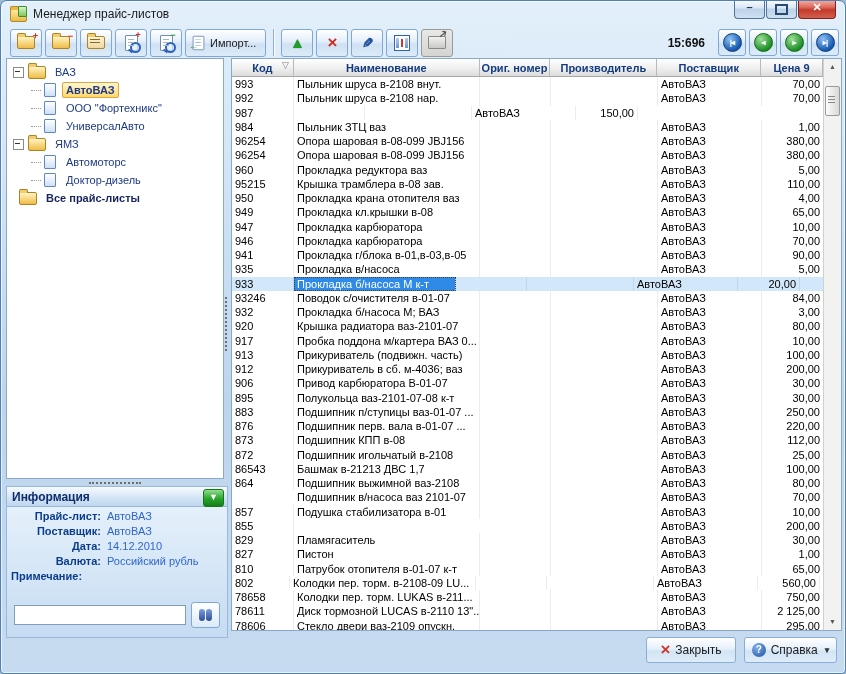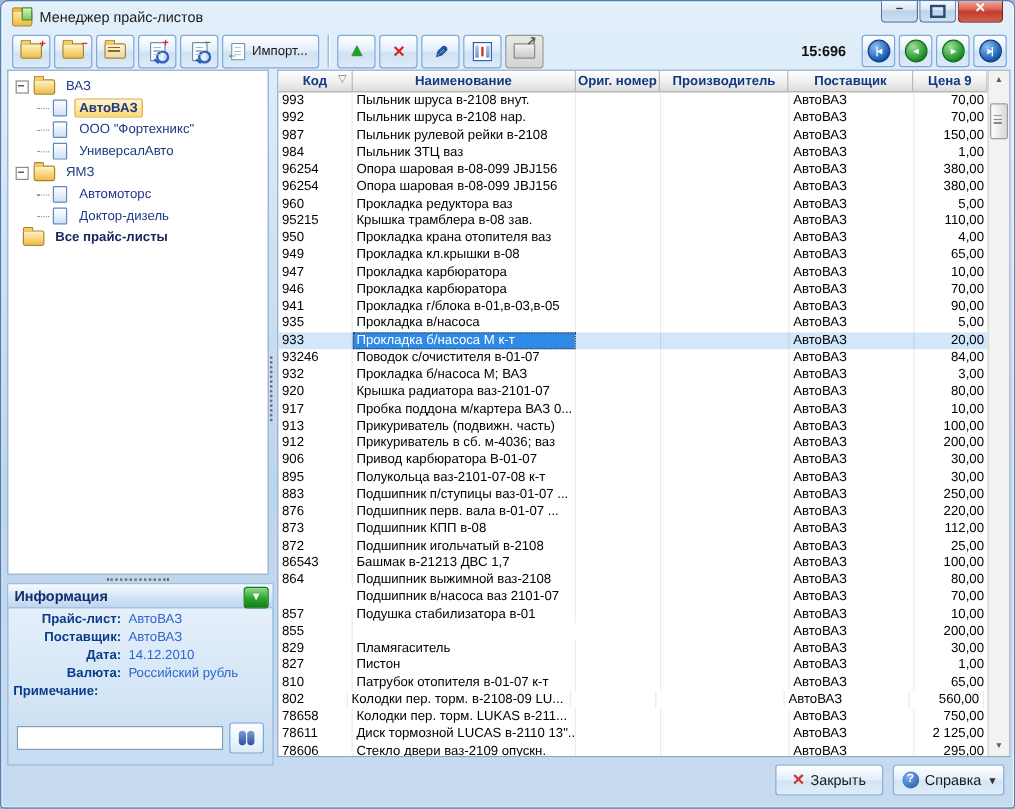--- a/index.html
+++ b/index.html
@@ -353,21 +353,20 @@
           <div class="grow">
             <span class="gc" style="width: 62px;">992</span>
             <span class="gc" style="width: 186px;">Пыльник шруса в-2108 нар.</span>
             <span class="gc" style="width: 71px;"></span>
             <span class="gc" style="width: 107px;"></span>
             <span class="gc" style="width: 104px;">АвтоВАЗ</span>
             <span class="gc num" style="width: 62px;">70,00</span>
           </div>
           <div class="grow">
             <span class="gc" style="width: 62px;">987</span>
-            <span class="gc" style="width: 186px;">Пыльник рулевой рейки в-2108</span>
             <span class="gc" style="width: 71px;"></span>
             <span class="gc" style="width: 107px;"></span>
             <span class="gc" style="width: 104px;">АвтоВАЗ</span>
             <span class="gc num" style="width: 62px;">150,00</span>
           </div>
           <div class="grow">
             <span class="gc" style="width: 62px;">984</span>
             <span class="gc" style="width: 186px;">Пыльник ЗТЦ  ваз</span>
             <span class="gc" style="width: 71px;"></span>
             <span class="gc" style="width: 107px;"></span>
@@ -449,21 +448,21 @@
           <div class="grow">
             <span class="gc" style="width: 62px;">935</span>
             <span class="gc" style="width: 186px;">Прокладка в/насоса</span>
             <span class="gc" style="width: 71px;"></span>
             <span class="gc" style="width: 107px;"></span>
             <span class="gc" style="width: 104px;">АвтоВАЗ</span>
             <span class="gc num" style="width: 62px;">5,00</span>
           </div>
           <div class="grow selrow">
             <span class="gc" style="width: 62px;">933</span>
-            <span class="gc selcell" style="width: 186px;">Прокладка б/насоса М к-т</span>
+            <span class="gc selcell" style="width: 162px;">Прокладка б/насоса М к-т</span>
             <span class="gc" style="width: 71px;"></span>
             <span class="gc" style="width: 107px;"></span>
             <span class="gc" style="width: 104px;">АвтоВАЗ</span>
             <span class="gc num" style="width: 62px;">20,00</span>
           </div>
           <div class="grow">
             <span class="gc" style="width: 62px;">93246</span>
             <span class="gc" style="width: 186px;">Поводок с/очистителя в-01-07</span>
             <span class="gc" style="width: 71px;"></span>
             <span class="gc" style="width: 107px;"></span>

